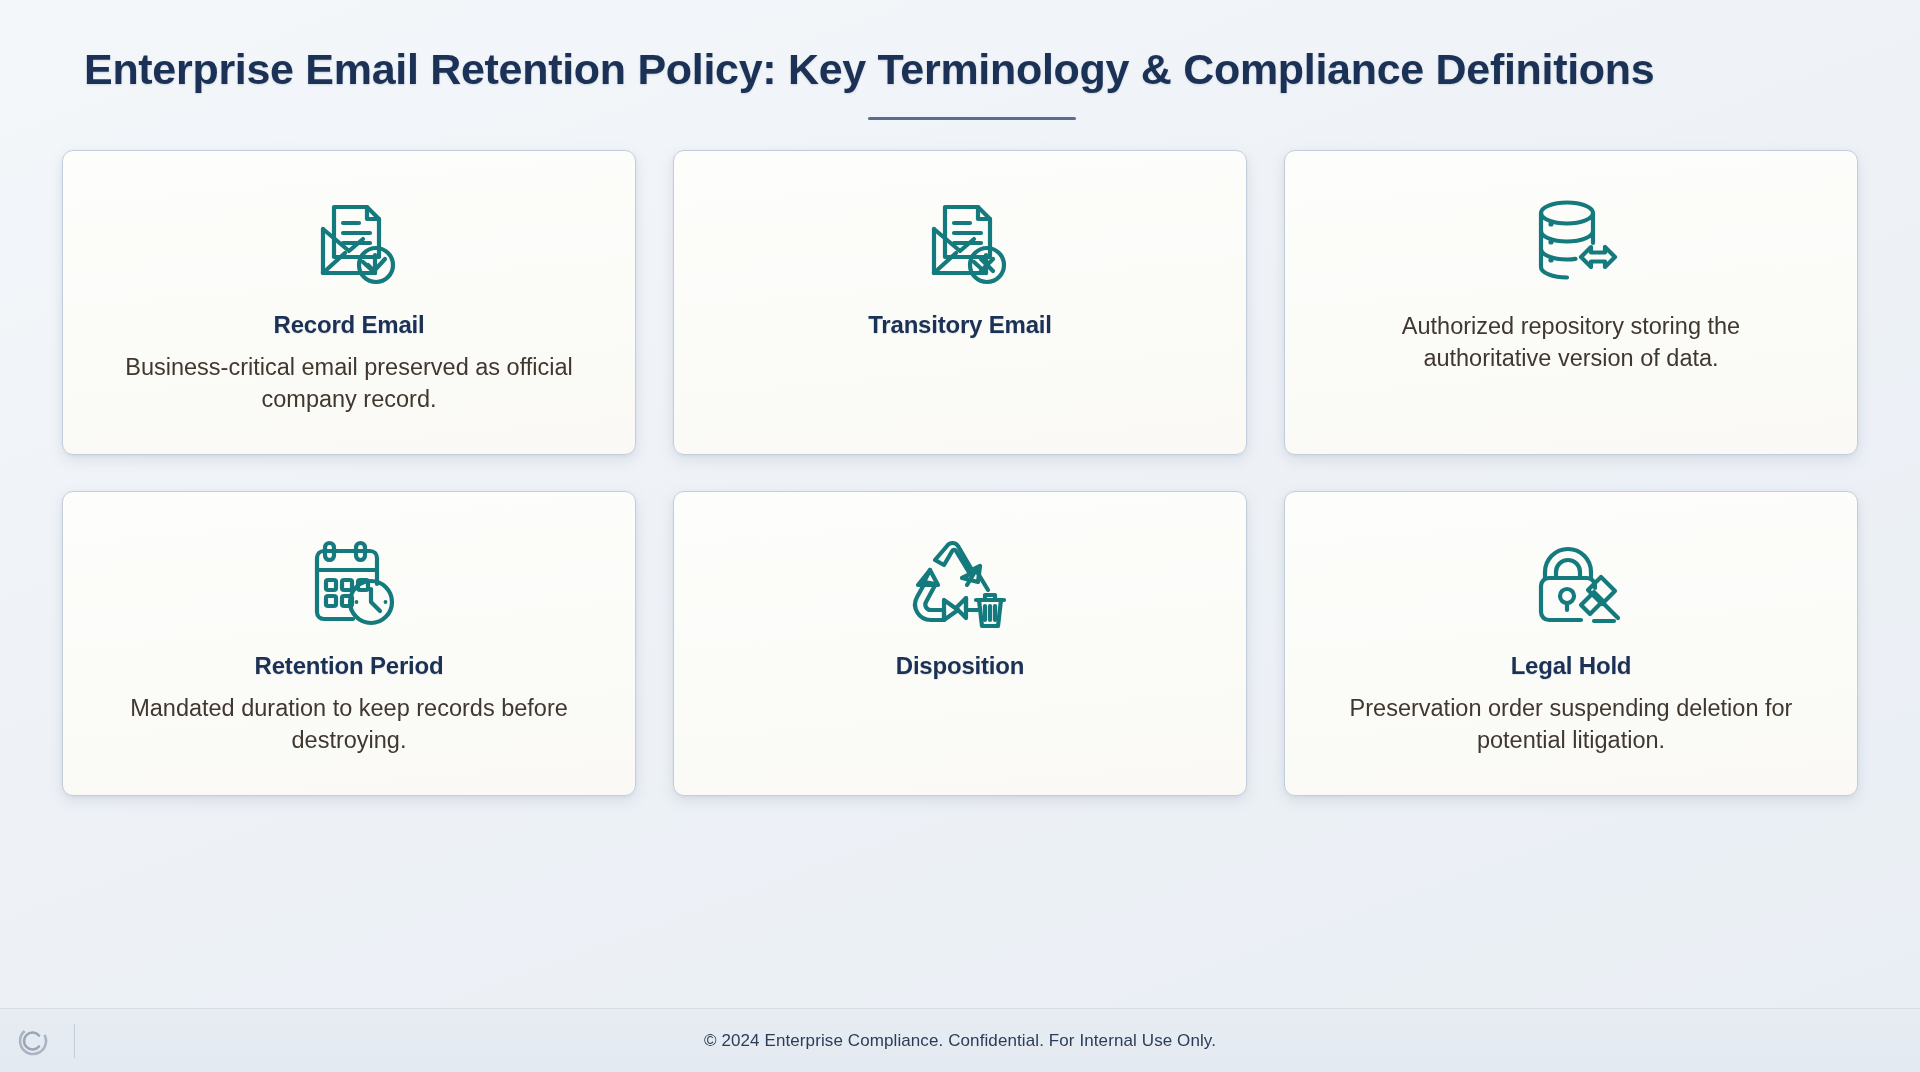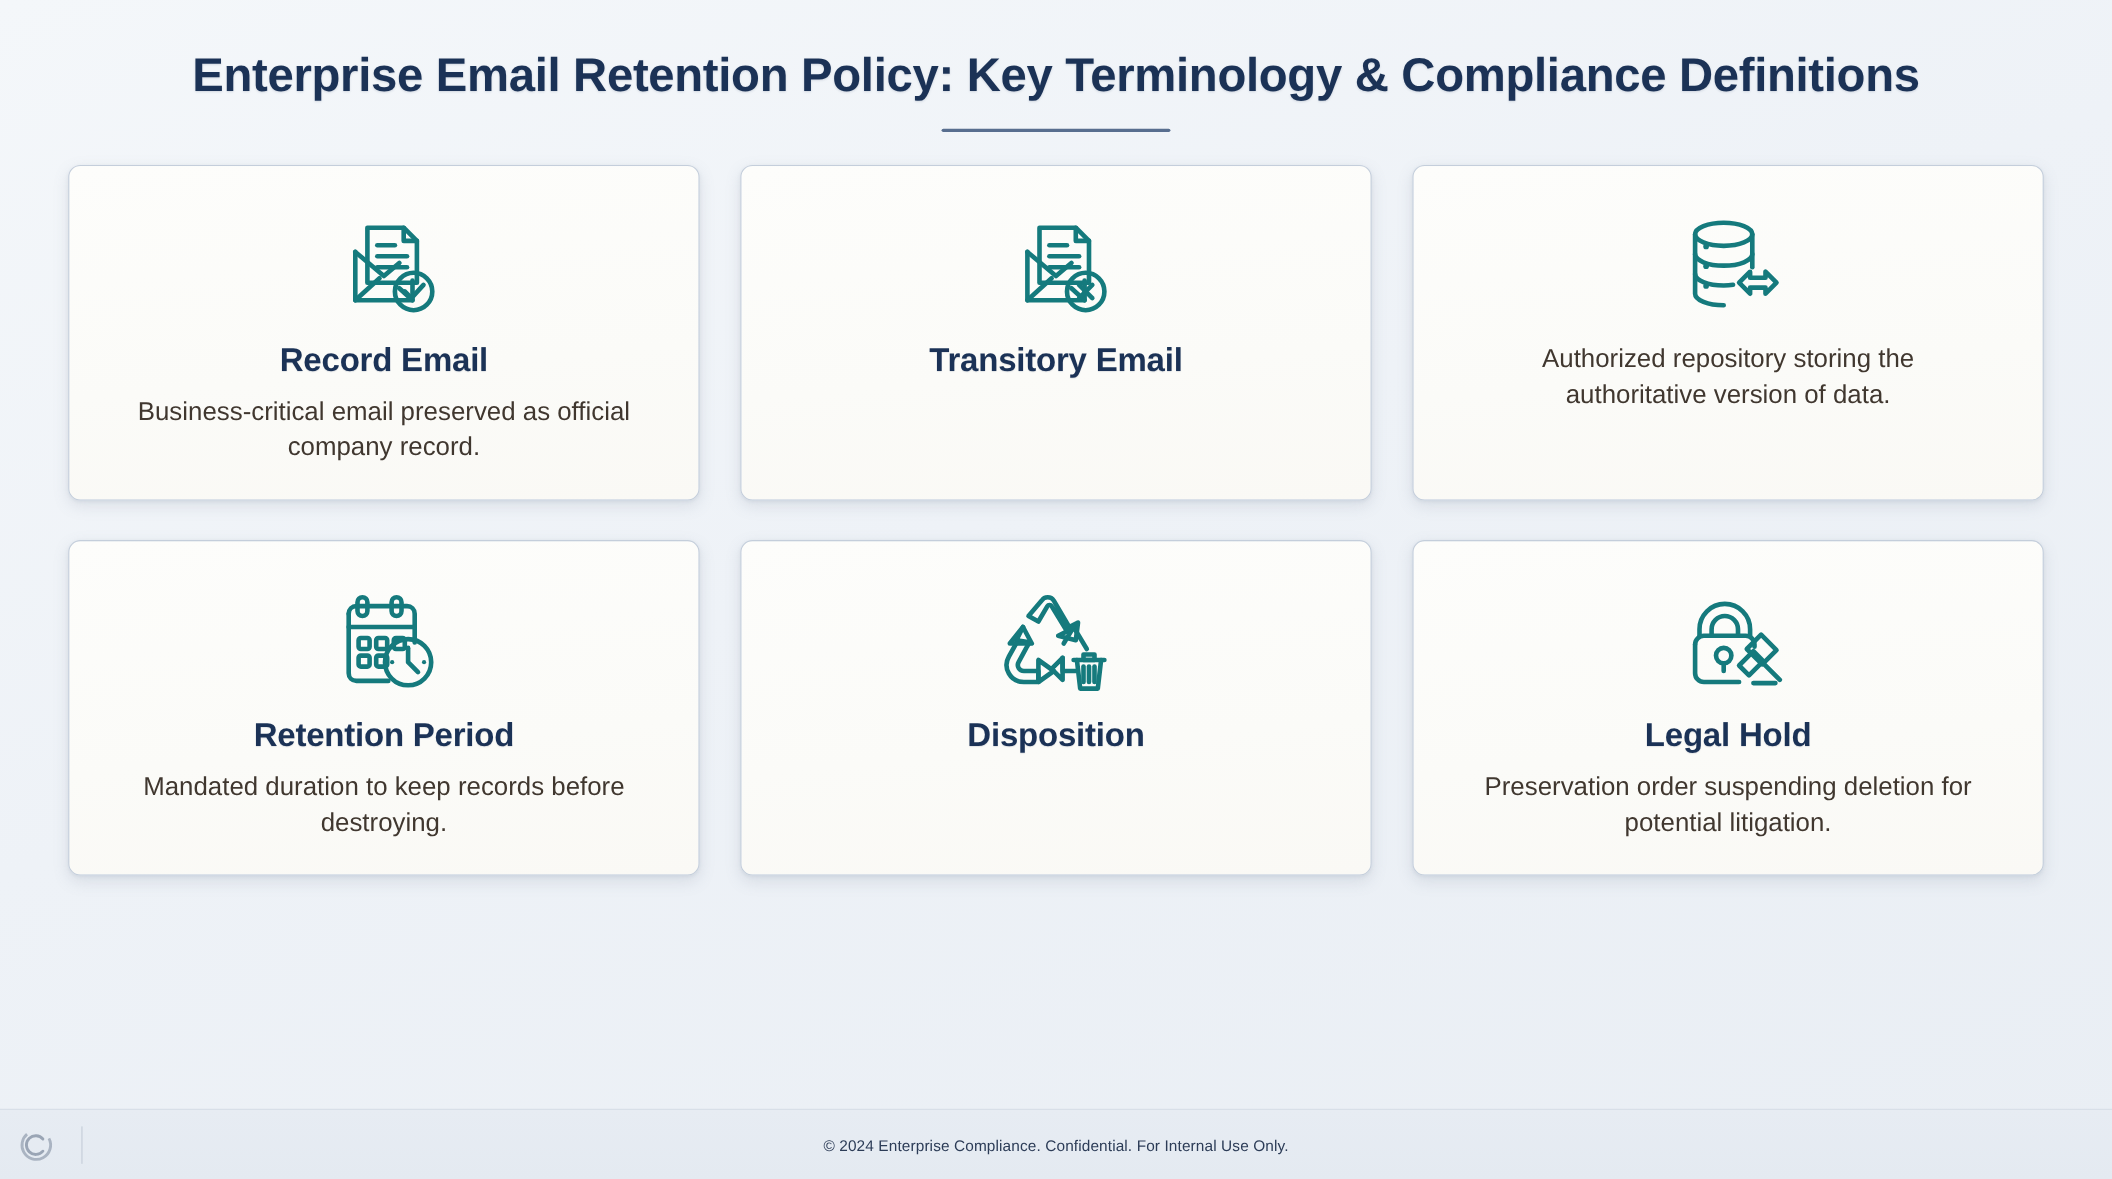--- a/index.html
+++ b/index.html
@@ -15,22 +15,22 @@
   }
   .slide {
     width:1920px; height:1072px;
     display:flex; flex-direction:column;
     position:relative;
   }
 
   
   .title-block {
     padding-top:44px;
-    text-align:center;
     flex:0 0 auto;
+    padding-left:24px;
   }
   .title {
     font-family:"Liberation Sans", sans-serif;
     font-size:43px;
     font-weight:bold;
     letter-spacing:-0.3px;
     color:#1b3256;
     line-height:1.18;
     text-shadow:0 1px 2px rgba(60,80,110,0.18);
     padding:0 60px;
@@ -72,21 +72,21 @@
   }
   .card-icon {
     height:112px;
     display:flex;
     align-items:center;
     justify-content:center;
     margin-bottom:14px;
   }
   .card-icon svg { display:block; }
   .card-title {
-    font-size:30px;
+    font-size:24px;
     font-weight:bold;
     color:#1b3256;
     letter-spacing:-0.2px;
     line-height:1.15;
     margin-bottom:14px;
     text-shadow:0 1px 1px rgba(60,80,110,0.13);
   }
   .card-desc {
     font-size:23.5px;
     line-height:1.36;
@@ -115,21 +115,21 @@
   }
   .footer-logo svg { display:block; }
   .footer-divider {
     width:1px; height:34px;
     background:#c3ccd8;
     margin-left:22px;
   }
   .footer-text {
     width:100%;
     text-align:center;
-    font-size:14px;
+    font-size:17px;
     color:#2c3c57;
     letter-spacing:0.1px;
   }
 </style>
 </head>
 <body>
 
 <div class="slide">
 
   <div class="title-block">

